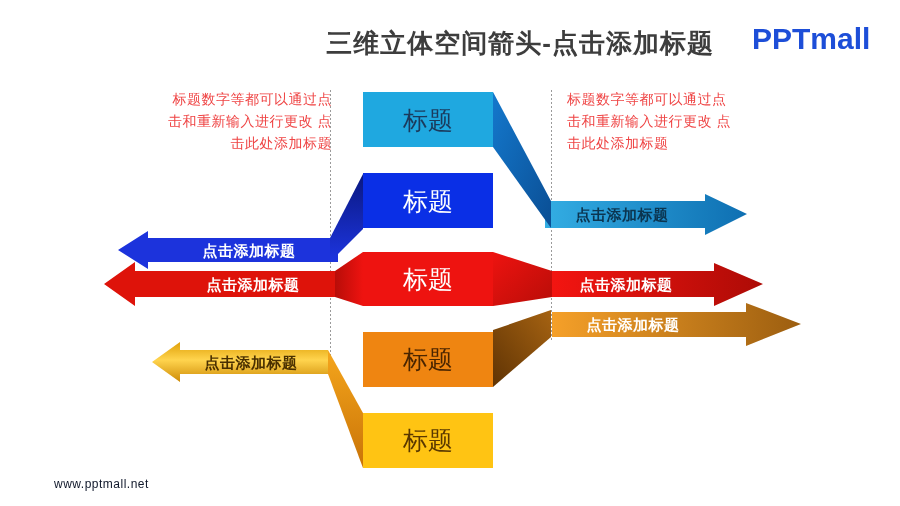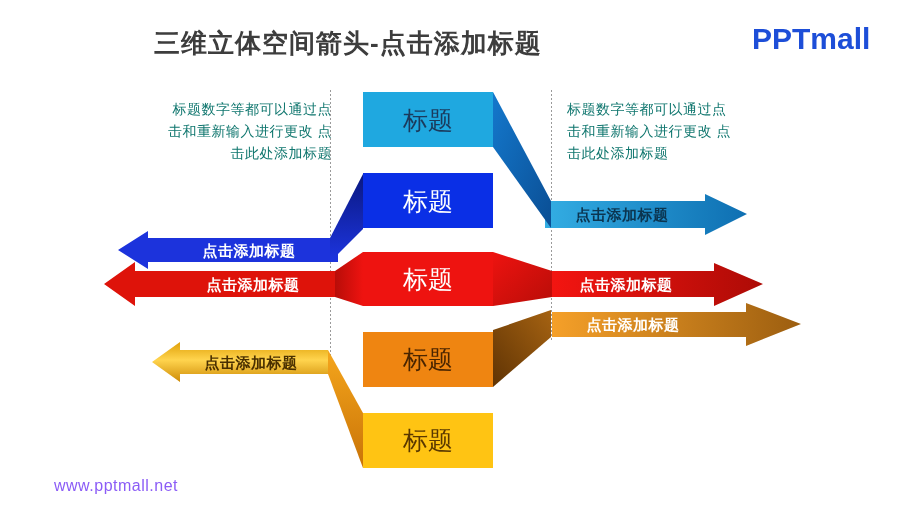--- a/index.html
+++ b/index.html
@@ -3,35 +3,35 @@
 <meta charset="utf-8">
 <style>
   html,body{margin:0;padding:0;background:#ffffff;}
   #canvas{
     position:relative;width:900px;height:506px;background:#ffffff;overflow:hidden;
     font-family:"Liberation Sans", sans-serif;
   }
   #diagram-svg{position:absolute;left:0;top:0;}
   .slide-title{
     position:absolute;left:154px;top:26px;width:560px;
-    font-size:26px;font-weight:bold;color:#3d3d3d;letter-spacing:1px;
+    font-size:26px;font-weight:bold;color:#3d3d3d;letter-spacing:1px;text-align:right;
   }
   .logo{
     position:absolute;left:752px;top:22px;width:140px;
     font-size:30px;font-weight:bold;color:#1d4ed8;letter-spacing:0px;
   }
   .note{
-    position:absolute;top:98px;width:200px;
-    font-size:14px;color:#0f766e;line-height:22px;letter-spacing:0.5px;
+    position:absolute;top:88px;width:200px;
+    font-size:14px;color:#ef4444;line-height:22px;letter-spacing:0.5px;
   }
   .note-left{left:132px;text-align:right;}
   .note-right{left:567px;text-align:left;width:210px;}
   .watermark{
     position:absolute;left:54px;top:477px;
-    font-size:16px;color:#8b5cf6;letter-spacing:0.5px;
+    font-size:12px;color:#0f172a;letter-spacing:0.5px;
   }
   .box-label{font-size:25px;}
   .arrow-label{font-size:15px;font-weight:bold;letter-spacing:0.5px;}
   text{font-family:"Liberation Sans", sans-serif;}
 </style>
 </head>
 <body>
 
 <div id="canvas">
 

